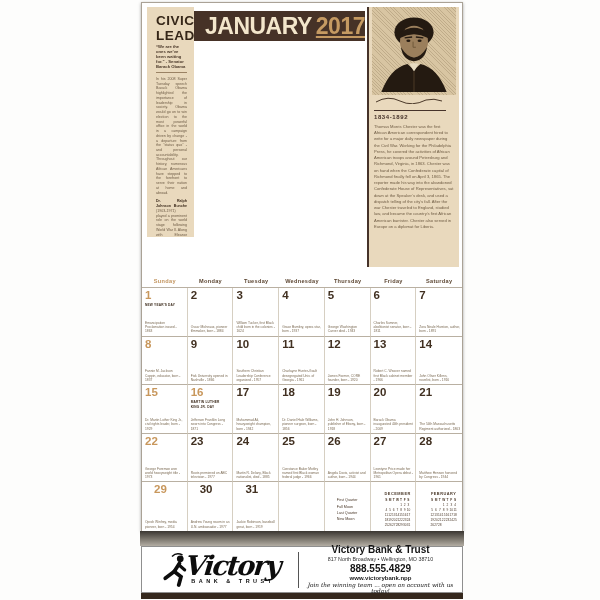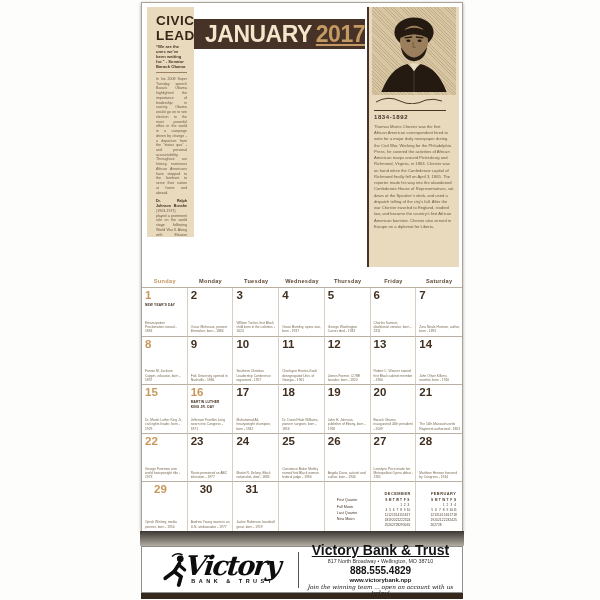--- a/index.html
+++ b/index.html
@@ -12,21 +12,21 @@
   .top{display:flex;gap:2px;height:264px;padding:4px 3px 0 5px;box-sizing:border-box;}
   .left-col{flex:1;display:flex;min-width:0;border-radius:11px;}
 
   .article{background:#e9d9bd;height:230px;box-sizing:border-box;padding:5px 7px 0 9px;overflow:hidden;}
   .article h1{margin:1px 0 1px;font-size:13.5px;letter-spacing:.5px;color:#352618;font-weight:700;}
   .quote{font-size:4.2px;font-weight:700;color:#4a3829;padding-bottom:3px;margin-bottom:4px;
     border-bottom:1px solid #9a8264;}
   .para{margin:0 0 4px;font-size:3.6px;line-height:1.32;color:#6d5b45;text-align:justify;}
   .para b{color:#3d2c1d;}
 
-  .month-bar{background:#463227;height:30px;display:flex;align-items:center;padding-left:11px;margin-top:12px;}
+  .month-bar{background:#463227;height:30px;display:flex;align-items:center;padding-left:11px;margin-top:4px;}
   .month-bar .month{font-size:23px;font-weight:800;letter-spacing:-.5px;color:#f3e6cb;line-height:1;}
   .month-bar .year{font-size:23px;font-weight:800;letter-spacing:-.5px;color:#c59a62;line-height:1;margin-left:4px;text-decoration:underline;}
 
   .profile{width:92px;background:#e9d9bd;height:260px;box-sizing:border-box;border-left:2px solid #46332a;
     padding:0 5px 0 5px;overflow:hidden;}
   .portrait{height:88px;margin:0 -2px;background:#d8c5a2;position:relative;overflow:hidden;
     background-image:repeating-linear-gradient(45deg,rgba(120,98,66,.25) 0 .6px,transparent .6px 2.4px);}
   .portrait svg{position:absolute;left:0;top:0;width:100%;height:100%;}
   .flourish{display:block;width:70px;height:7px;margin:2px 0 0;}
   .pname{font-size:9px;font-weight:700;color:#3c2b1d;line-height:1.15;margin-top:2px;}
@@ -63,21 +63,21 @@
     background:linear-gradient(180deg,#3a3631,#7d786f 55%,#b3ada3);}
   .ad{position:absolute;left:141px;top:546px;width:322px;height:47px;background:#fff;
     border:1px solid #8f8f8f;box-sizing:border-box;display:flex;align-items:center;}
   .logo{width:156px;display:flex;align-items:center;justify-content:center;}
   .logo-text{text-align:center;margin-left:-4px;}
   .vscript{font-family:"DejaVu Serif",serif;font-style:italic;font-weight:700;font-size:27px;
     color:#0d0d0d;letter-spacing:-2px;line-height:.85;transform:skewX(-6deg);}
   .logosub{font-size:5.5px;letter-spacing:3.5px;font-weight:700;color:#0d0d0d;margin-top:1px;}
   .ad-divider{width:1px;height:36px;background:#555;}
   .ad-right{flex:1;text-align:center;padding:0 4px;}
-  .company{font-size:14px;font-weight:700;color:#141414;line-height:1.05;text-decoration:underline;}
+  .company{font-size:10px;font-weight:700;color:#141414;line-height:1.05;}
   .addr{font-size:5.3px;color:#333;margin:1px 0;}
   .phone{font-size:10px;font-weight:700;color:#141414;line-height:1.1;}
   .web{font-size:6px;font-weight:700;color:#222;margin:1px 0;}
   .tagline{font-family:"DejaVu Serif",serif;font-style:italic;font-size:5.8px;color:#111;}
   .bottom-band{position:absolute;left:141px;top:593px;width:322px;height:6px;background:#35281d;}
 </style>
 </head>
 <body>
 
 <div class="stage">

